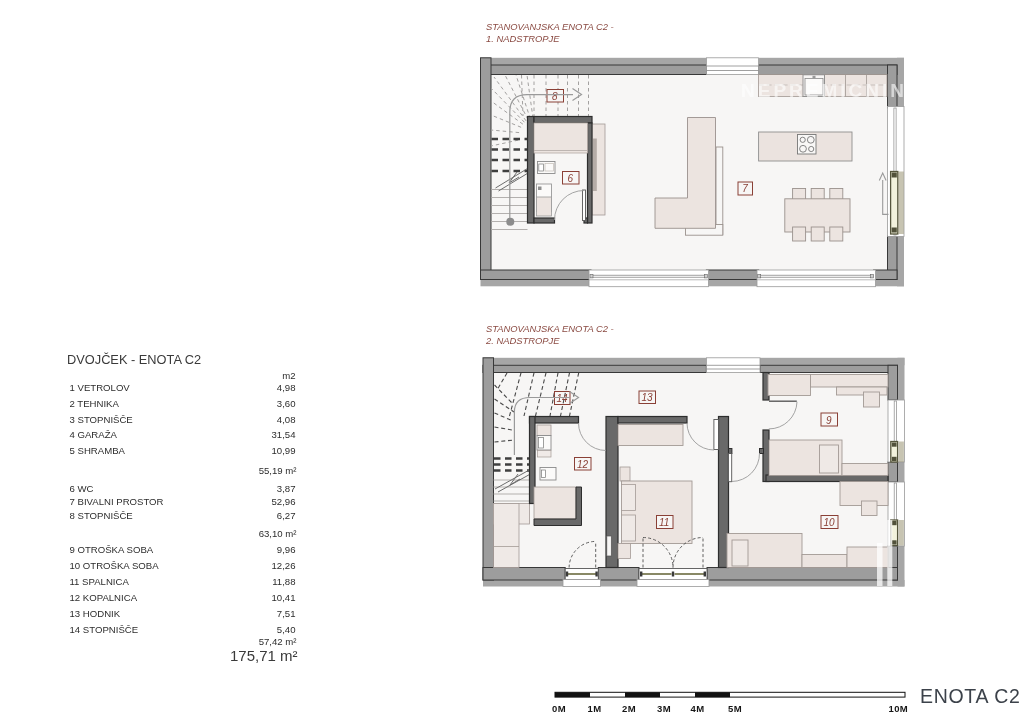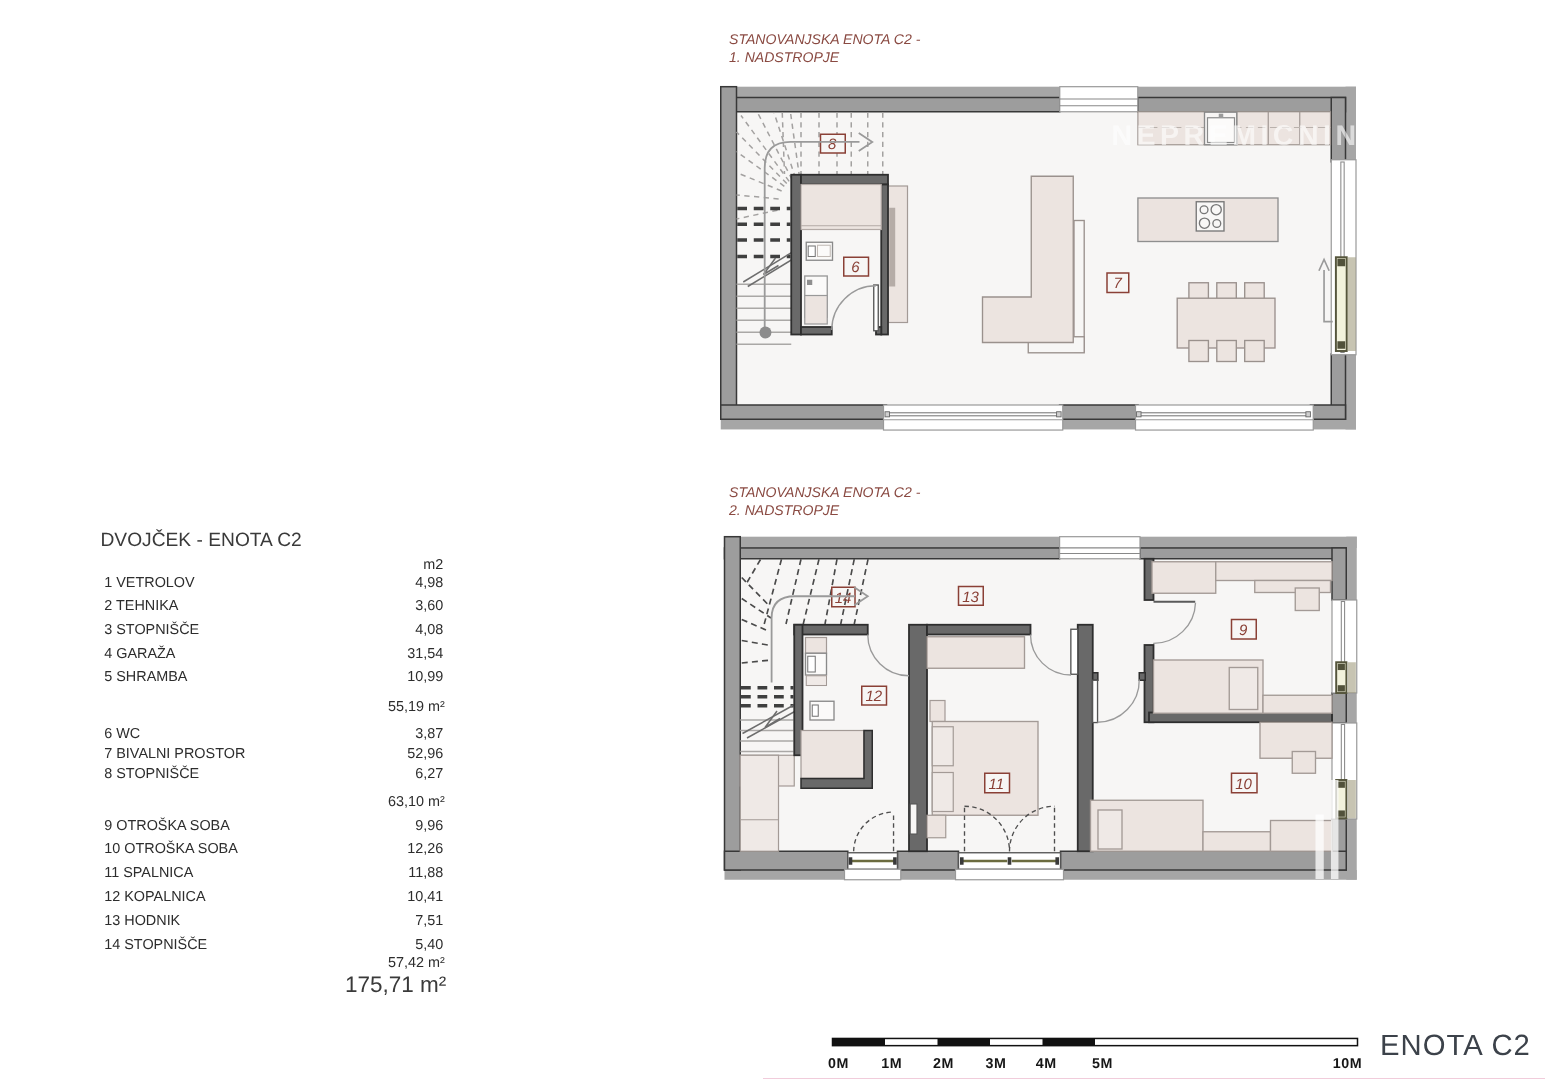--- a/index.html
+++ b/index.html
@@ -1,16 +1,16 @@
 <!DOCTYPE html>
 <html><head>
 <meta charset="utf-8">
 <style>
   html,body{margin:0;padding:0;background:#ffffff;}
-  #page{position:relative;width:1030px;height:719px;background:#be185d;overflow:hidden;
+  #page{position:relative;width:1030px;height:719px;background:#4d7c0f;overflow:hidden;
         font-family:"Liberation Sans", sans-serif;}
   svg{position:absolute;left:0;top:0;}
   .t1{font:italic 9.4px "Liberation Sans",sans-serif;fill:#8a4a42;}
   .lbl{font:italic 10px "Liberation Sans",sans-serif;fill:#8a4036;}
   .leg{font:9.6px "Liberation Sans",sans-serif;fill:#2d2d2d;}
   .legs{font:9.6px "Liberation Sans",sans-serif;fill:#2d2d2d;}
   .scl{font:bold 9.5px "Liberation Sans",sans-serif;fill:#161616;letter-spacing:0.4px;}
 </style>
 </head>
 <body>

